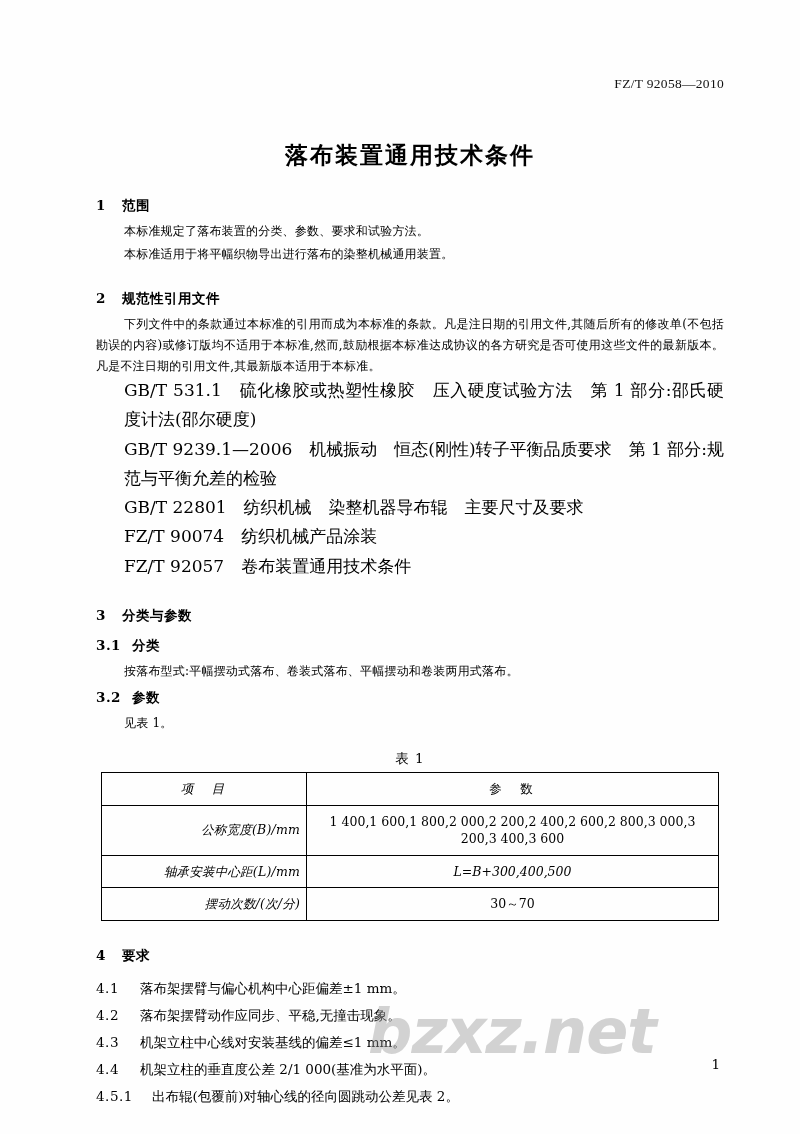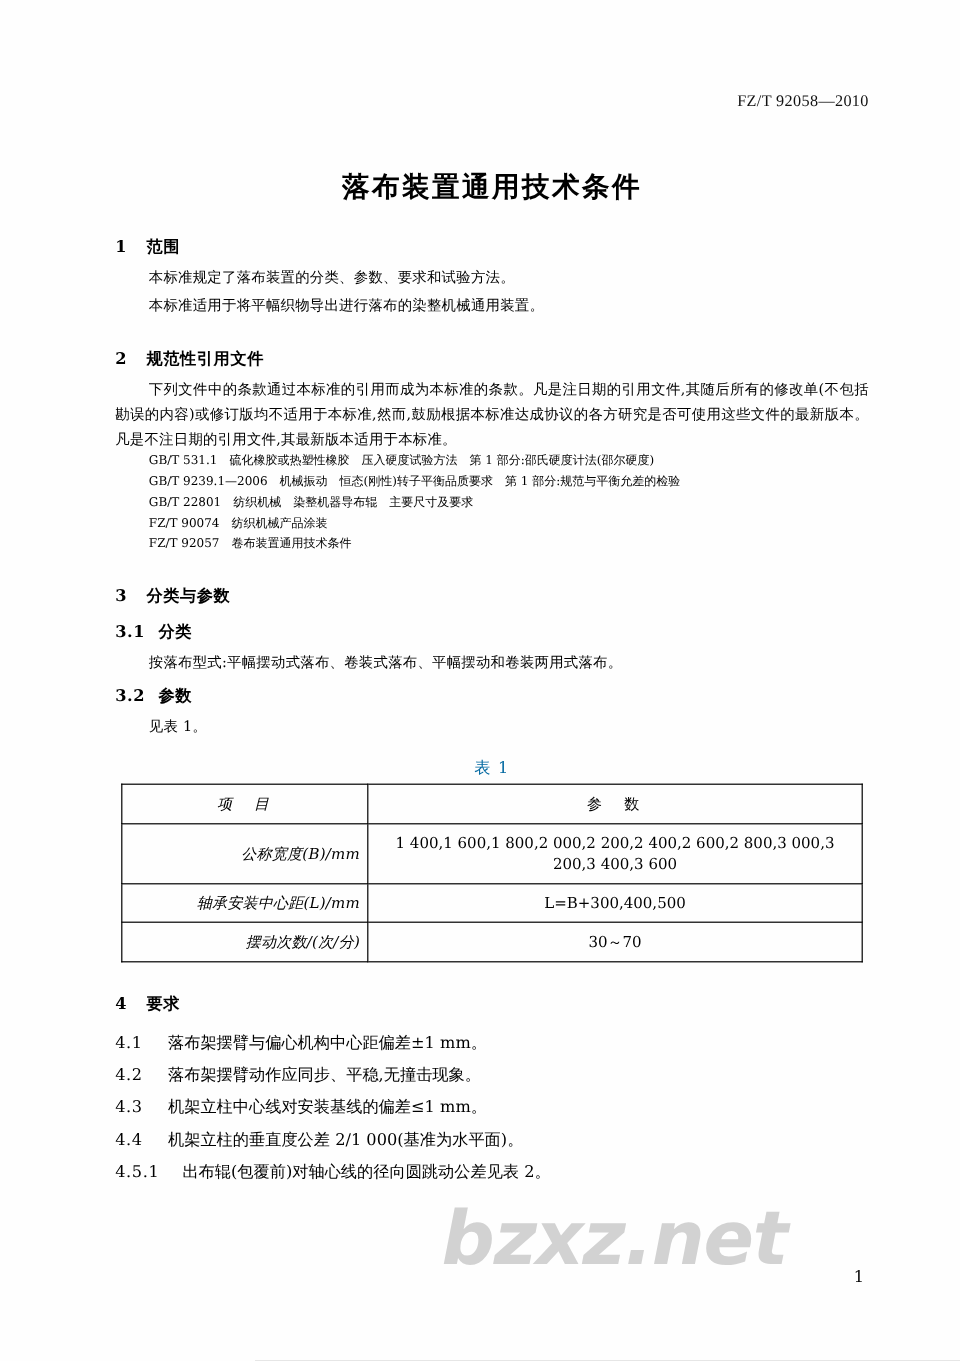--- a/index.html
+++ b/index.html
@@ -67,35 +67,35 @@
     line-height: 1.72;
     color: #000;
     text-align: justify;
     margin-top: 6px;
     letter-spacing: 0.2px;
   }
   .indent1 {
     text-indent: 28px;
   }
   .ref-line {
-    font-size: 10px;
+    font-size: 17px;
     line-height: 1.72;
     margin-left: 28px;
     color: #000;
     text-align: justify;
   }
   .tight {
     margin-top: 2px;
   }
   .table-caption {
     text-align: center;
     font-size: 13.5px;
     margin-top: 16px;
     margin-bottom: 4px;
-    color: #0369a1;
+    color: #000000;
     letter-spacing: 1px;
   }
   table.spec {
     border-collapse: collapse;
     width: 618px;
     margin: 0 auto;
     font-size: 12.5px;
     color: #000;
   }
   table.spec td, table.spec th {
@@ -107,21 +107,21 @@
   }
   table.spec th {
     letter-spacing: 3px;
   }
   table.spec td.left {
     text-align: right;
     padding-left: 10px;
     letter-spacing: 0.2px;
   }
   table.spec .c1 { width: 188px; font-style: italic; }
-  .italic { }
+  .italic { font-style: italic; }
   .req-list {
     margin-top: 10px;
   }
   .req-item {
     font-size: 13.5px;
     line-height: 2.0;
     color: #000;
     display: flex;
   }
   .req-item .num {

